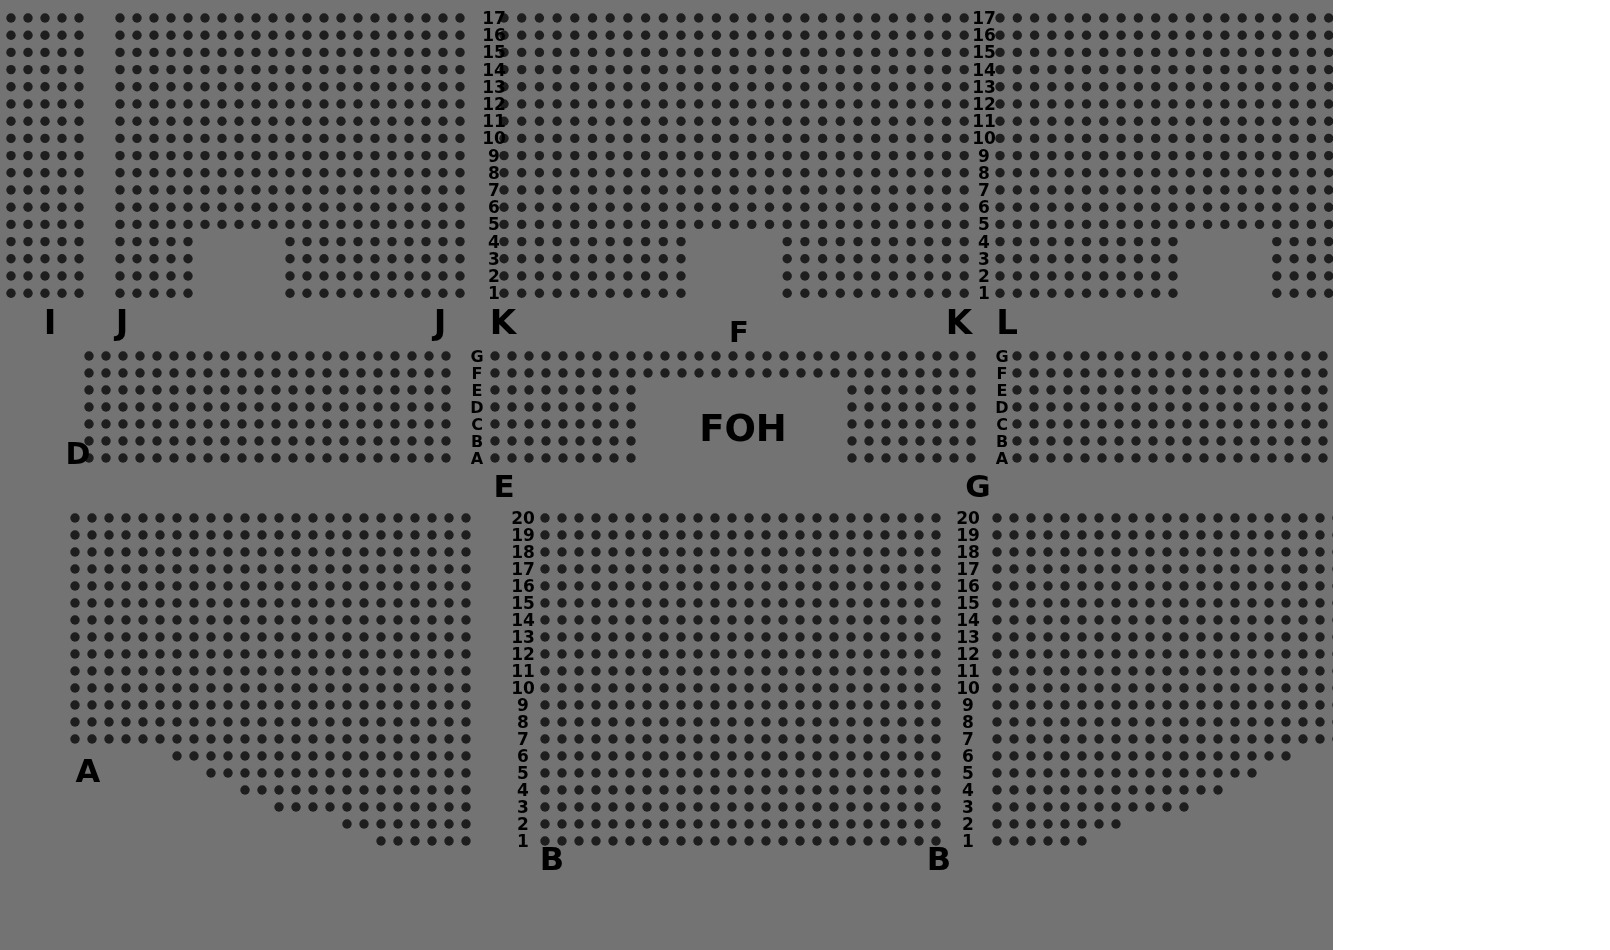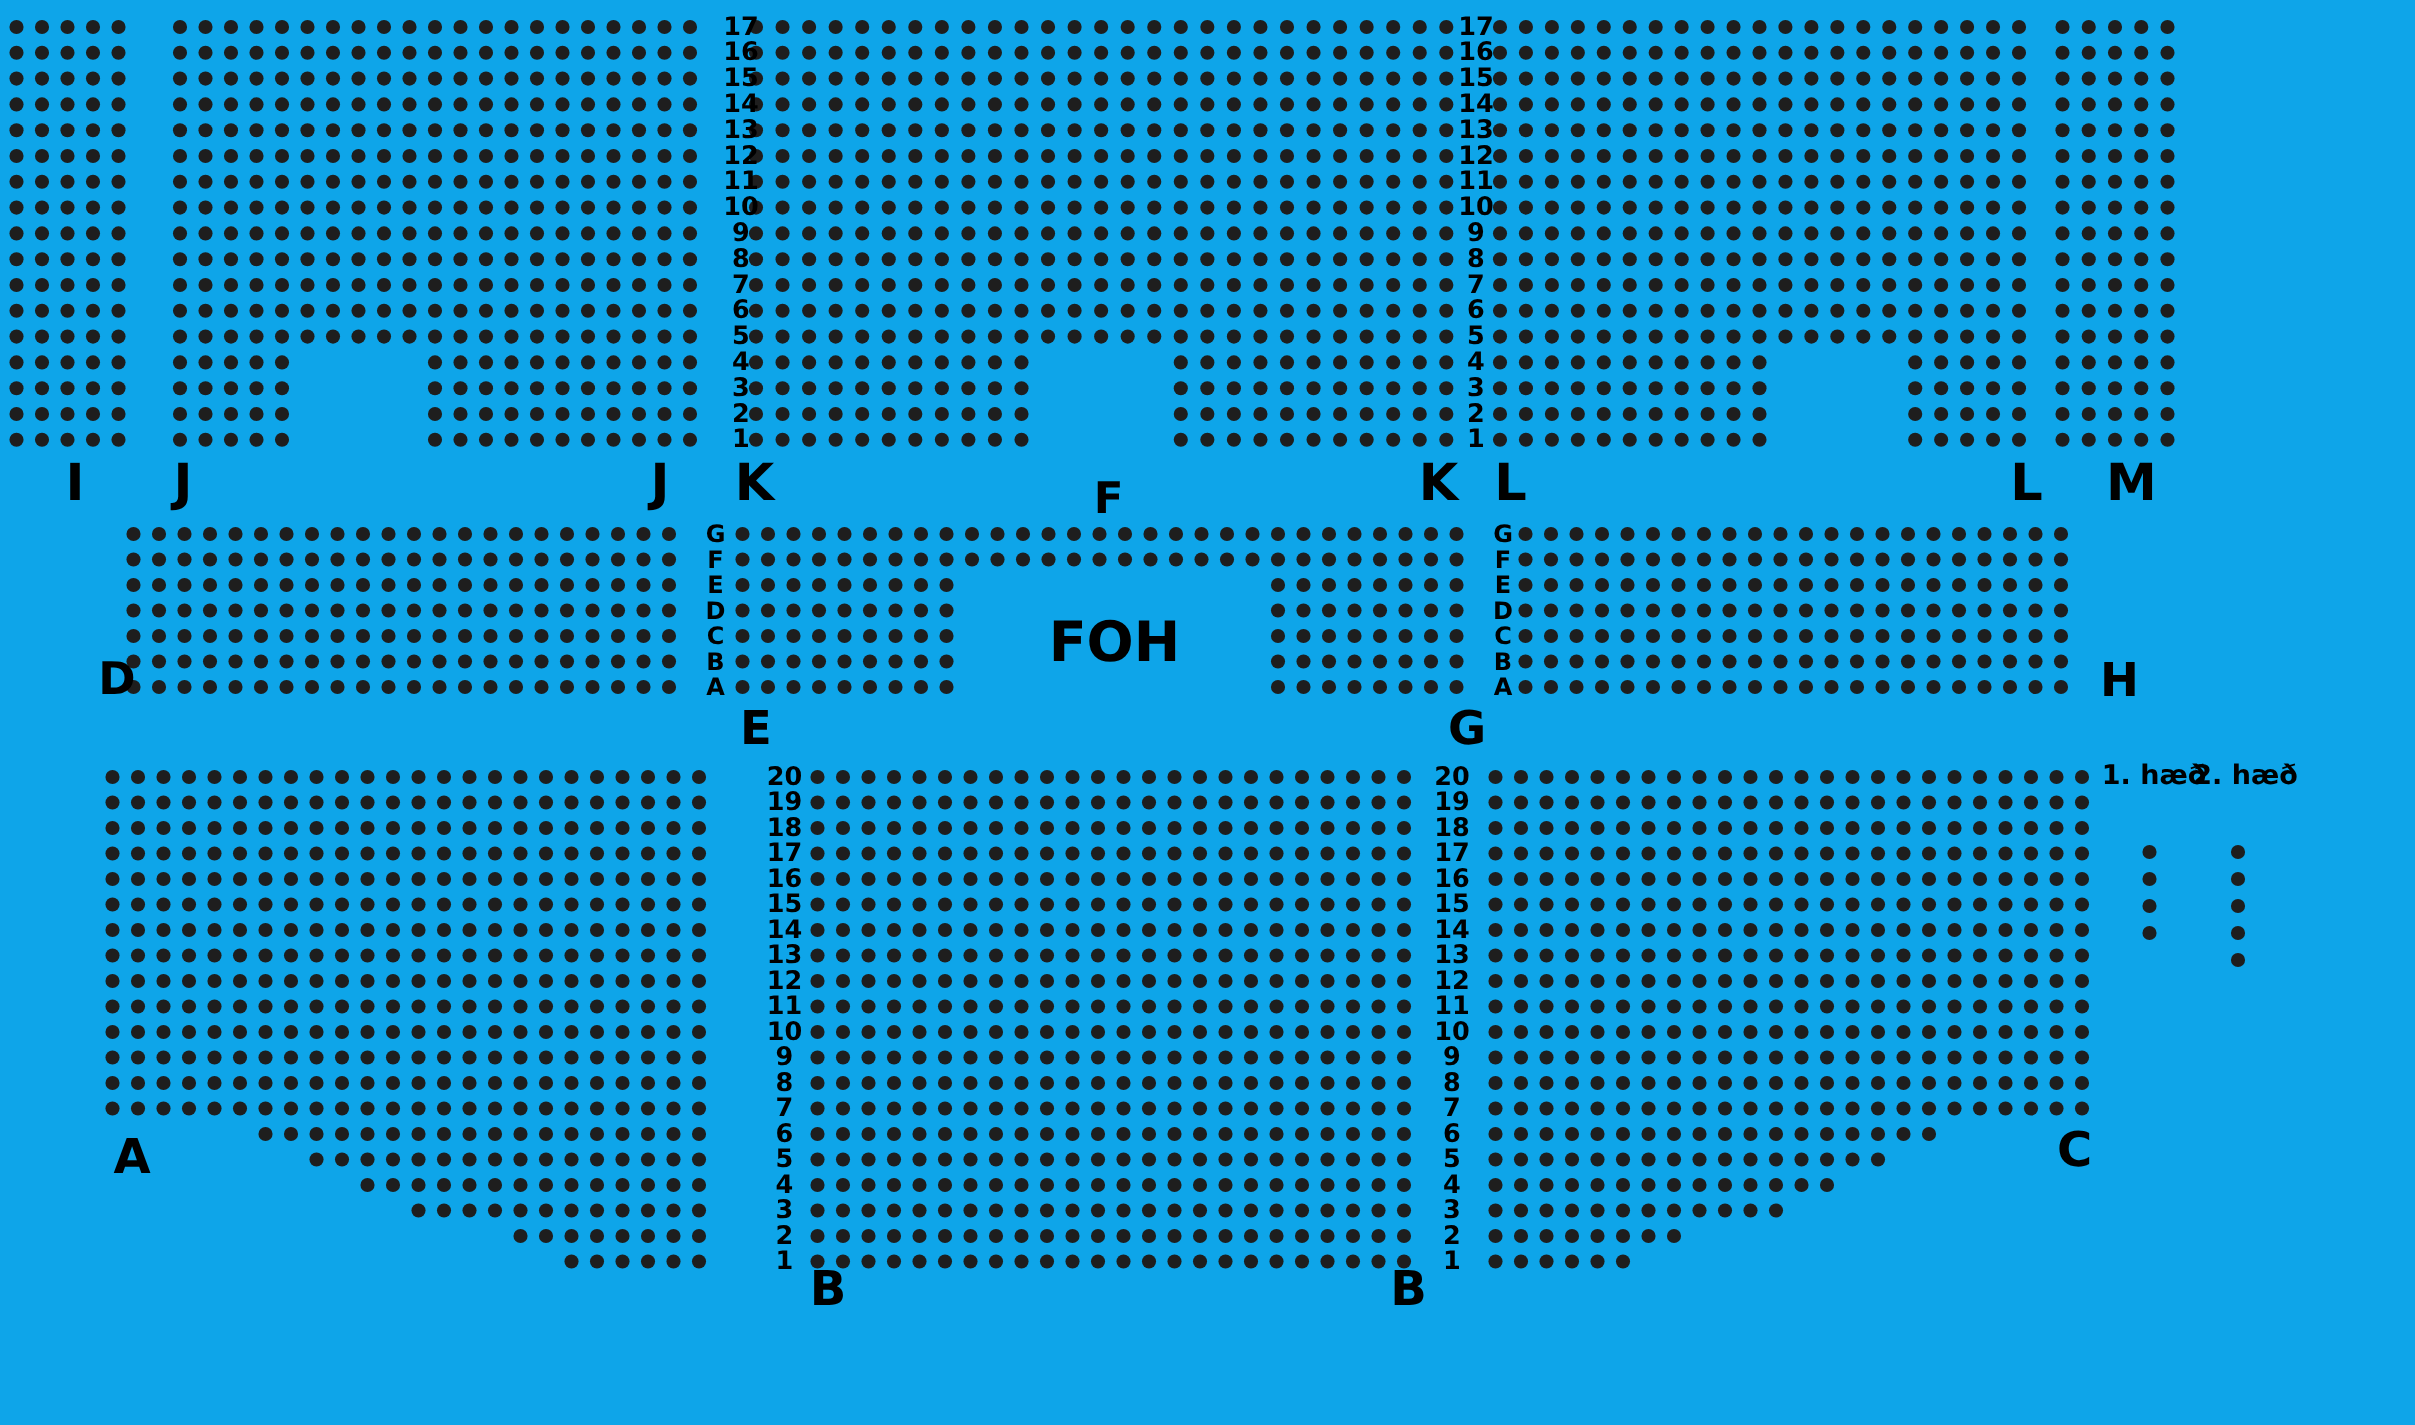--- a/index.html
+++ b/index.html
@@ -1,19 +1,19 @@
 <!DOCTYPE html>
 <html><head>
 <meta charset="utf-8">
 <style>
   html,body{margin:0;padding:0;background:#ffffff;}
   .canvas{
     position:relative;
-    width:1610px;height:950px;
-    background:#0ea5e9;
+    width:1333px;height:950px;
+    background:#737373;
     font-family:"DejaVu Sans", sans-serif;
     overflow:hidden;
   }
   .canvas svg{position:absolute;left:0;top:0;}
   svg text{
     font-family:"DejaVu Sans", sans-serif;
     font-weight:bold;
     fill:#000000;
   }
 </style>

